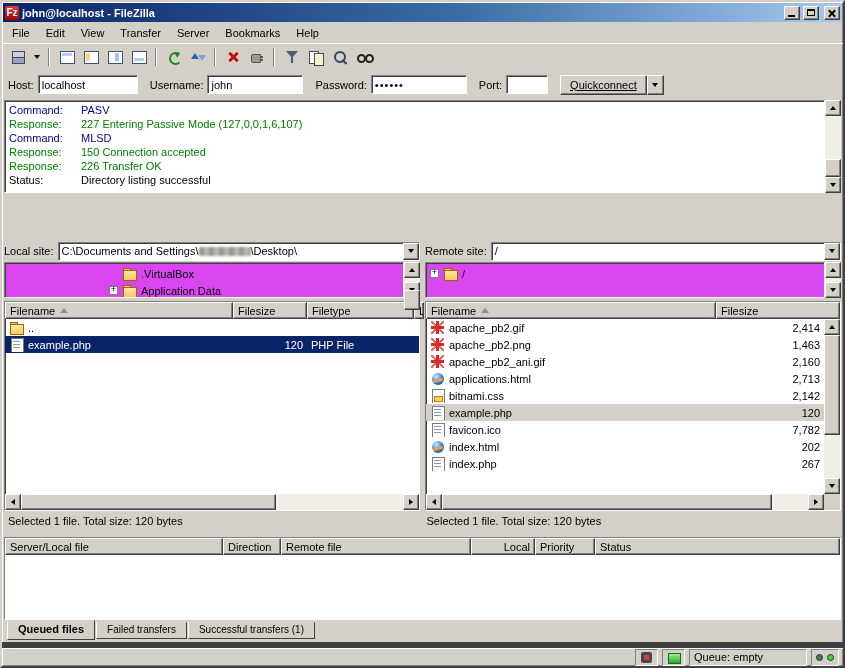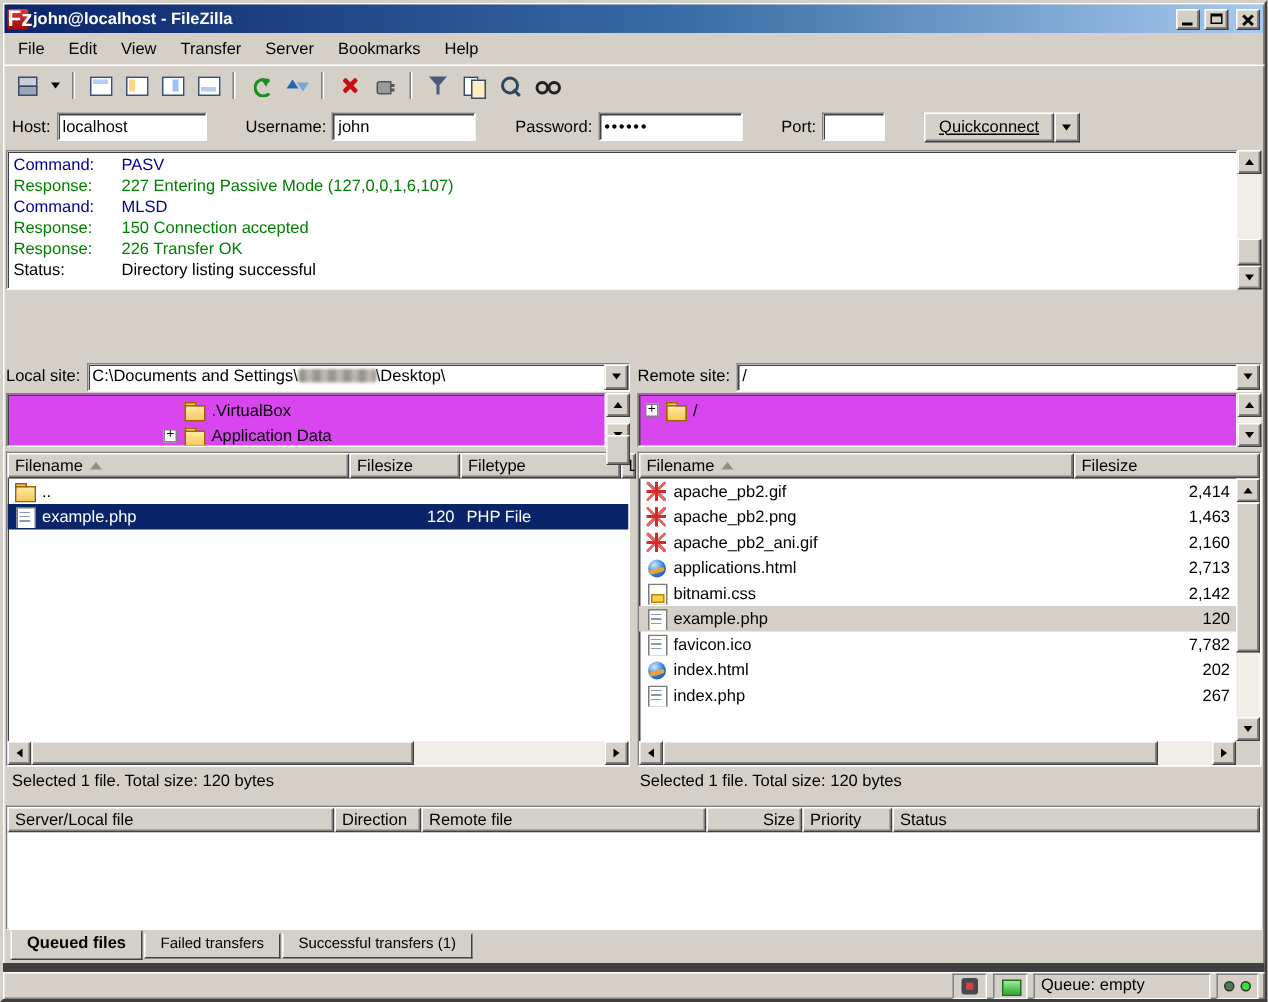--- a/index.html
+++ b/index.html
@@ -19,21 +19,21 @@
   }
   
   .titlebar {
     flex:none; height:19px; margin:1px;
     background:linear-gradient(90deg,#0a246a,#3a6ea5 55%,#a6caf0);
     display:flex; align-items:center; padding:0 2px; gap:3px;
   }
   .app-icon {
     width:14px; height:14px; flex:none; border-radius:2px;
     background:linear-gradient(#e23a3a,#9c0505);
-    color:#fff; font-weight:bold; font-size:15px; line-height:14px; text-align:center;
+    color:#fff; font-weight:bold; font-size:10px; line-height:14px; text-align:center;
   }
   .title-text { flex:1; color:#fff; font-weight:bold; white-space:nowrap; overflow:hidden; }
   .win-btn {
     width:16px; height:14px; flex:none; position:relative;
     background:#d4d0c8; border:1px solid; border-color:#fff #404040 #404040 #fff;
     box-shadow: inset -1px -1px 0 #808080;
   }
   .win-btn.close { margin-left:2px; }
   .g-min { position:absolute; left:3px; bottom:2px; width:7px; height:2px; background:#000; }
   .g-max { position:absolute; left:3px; top:2px; width:8px; height:7px; border:1px solid #000; border-top-width:2px; }
@@ -80,21 +80,21 @@
   [data-icon="find"]::after  { left:11px; top:10px; width:6px; height:2px; background:#31455f; transform:rotate(45deg); transform-origin:0 0; }
   [data-icon="sync-browse"]::before { left:1px; top:5px; width:5px; height:5px; border:2px solid #222; border-radius:50%; }
   [data-icon="sync-browse"]::after  { left:9px; top:5px; width:5px; height:5px; border:2px solid #222; border-radius:50%; }
   .dd-caret { width:0; height:0; border-left:3px solid transparent; border-right:3px solid transparent; border-top:4px solid #000; }
   
   .quickbar { flex:none; height:29px; display:flex; align-items:center; padding:0 6px; }
   .q-label { margin-right:4px; }
   .field {
     height:19px; background:#fff; border:1px solid; border-color:#808080 #fff #fff #808080;
     box-shadow: inset 1px 1px 0 #404040; padding:0 3px; font:11px "Liberation Sans",sans-serif;
-    margin-right:26px;
+    margin-right:12px;
   }
   .f-host { width:100px; } .f-user { width:96px; } .f-pass { width:96px; letter-spacing:1px; } .f-port { width:42px; }
   .qc-group { display:flex; }
   .qc-btn {
     height:20px; padding:2px 9px; background:#d4d0c8; font:11px "Liberation Sans",sans-serif;
     border:1px solid; border-color:#fff #404040 #404040 #fff; box-shadow: inset -1px -1px 0 #808080;
     text-decoration:underline;
   }
   .qc-dd {
     width:17px; height:20px; background:#d4d0c8; display:flex; align-items:center; justify-content:center;
@@ -646,21 +646,21 @@
       <div class="col-hdr qc-0">
           <span>Server/Local file</span>
         </div>
       <div class="col-hdr qc-1">
           <span style="overflow:hidden;text-overflow:ellipsis;white-space:nowrap;">Direction</span>
         </div>
       <div class="col-hdr qc-2">
           <span>Remote file</span>
         </div>
       <div class="col-hdr qc-3">
-          <span>Size</span>
+          <span>Local</span>
         </div>
       <div class="col-hdr qc-4">
           <span>Priority</span>
         </div>
       <div class="col-hdr qc-5">
           <span>Status</span>
         </div>
     </div>
     <div class="queue-body"></div>
   </div>

